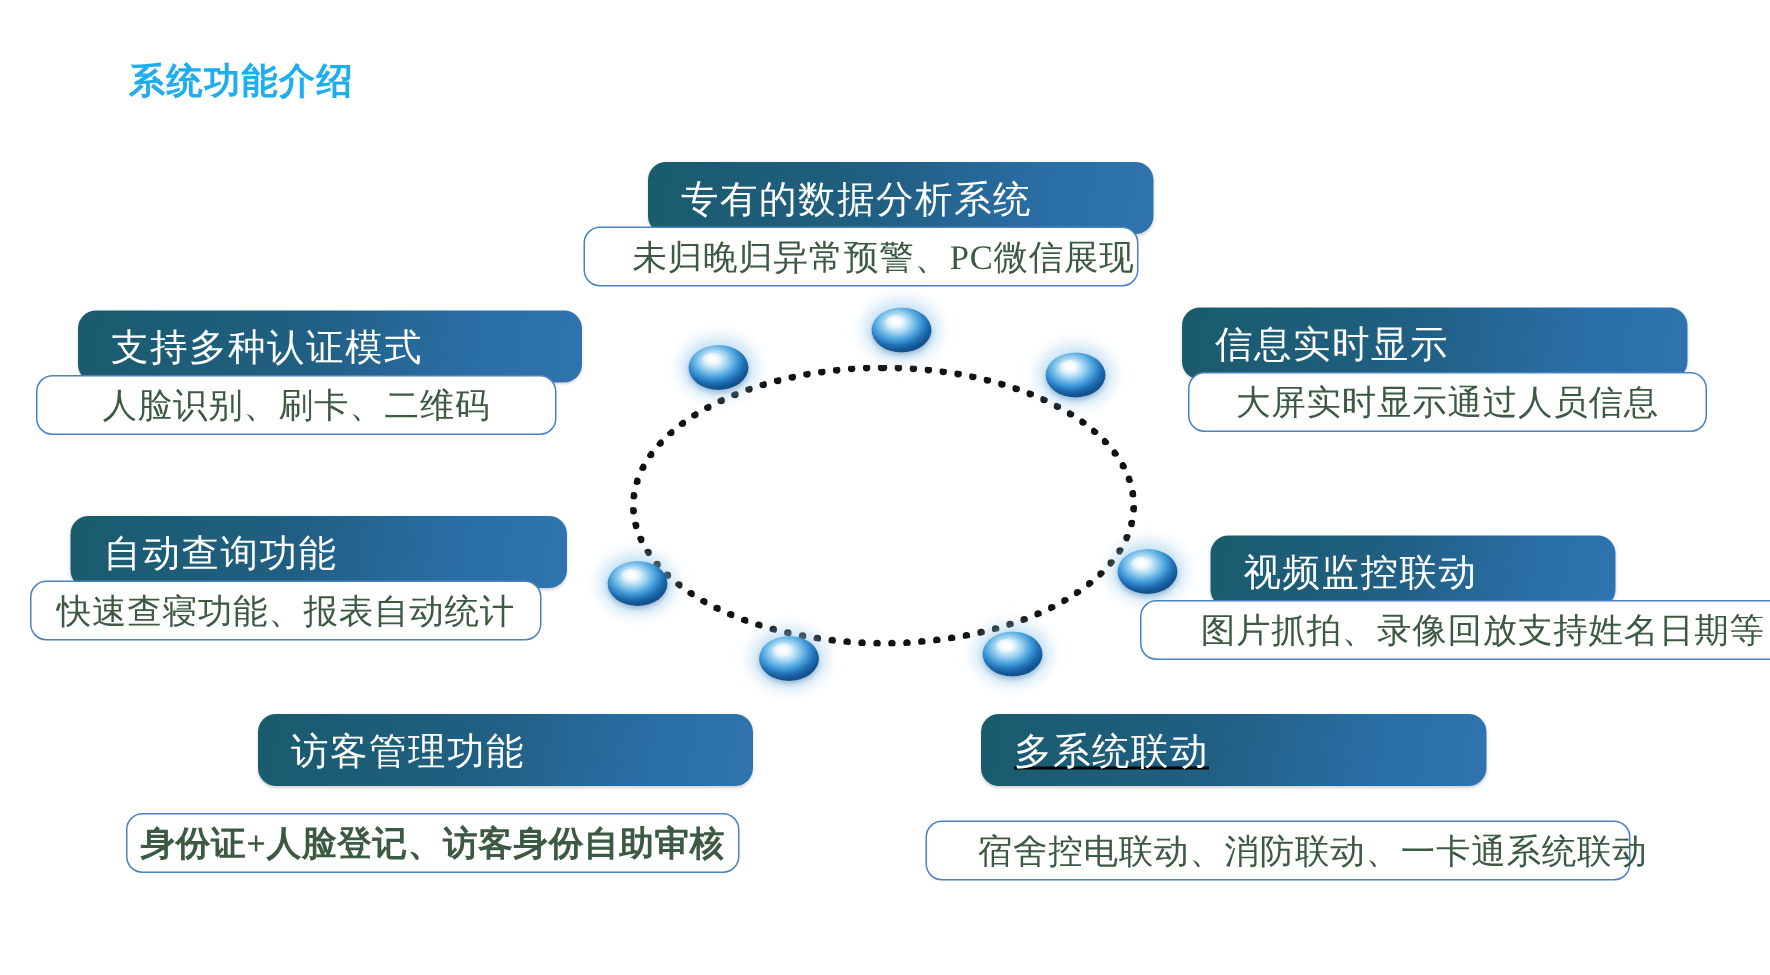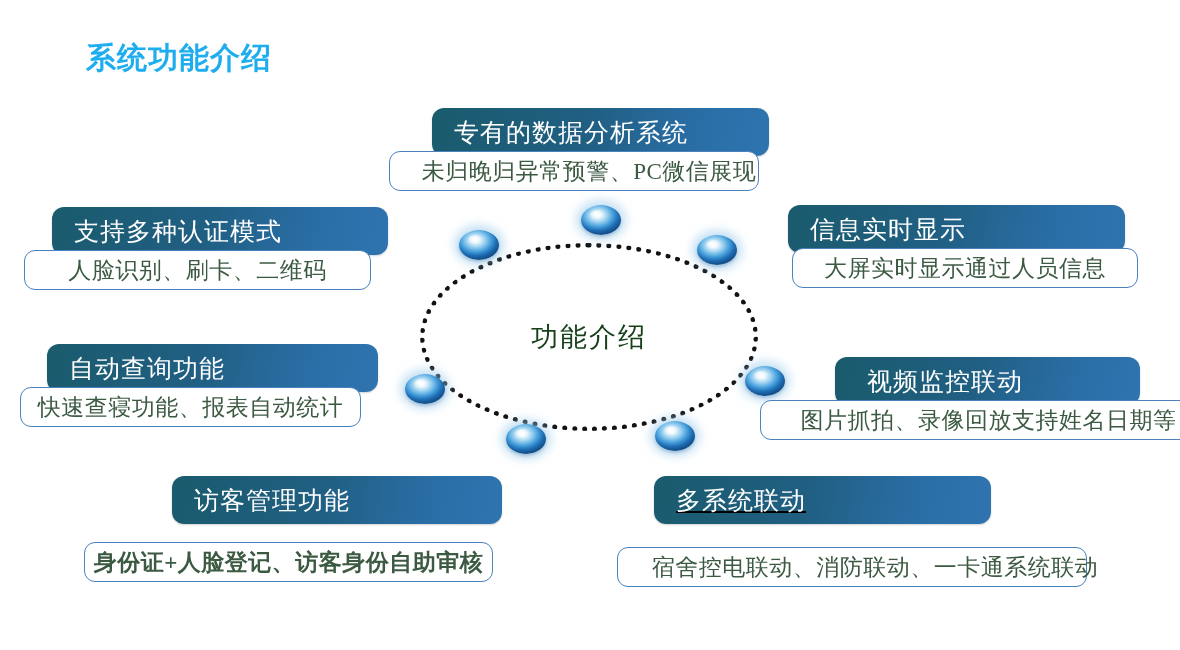--- a/index.html
+++ b/index.html
@@ -20,21 +20,21 @@
     height: 650px;
     background: #ffffff;
   }
 
   
   #page-title {
     position: absolute;
     left: 86px;
     top: 38px;
     font-family: "Liberation Sans", "DejaVu Sans", sans-serif;
-    font-size: 30px;
+    font-size: 24px;
     font-weight: bold;
     letter-spacing: 1px;
     color: #1eadee;
     white-space: nowrap;
   }
 
   
   #center-ellipse {
     position: absolute;
     left: 420px;
@@ -133,21 +133,20 @@
   }
 </style>
 </head>
 <body>
 
 <div id="slide">
 
   <div id="page-title">系统功能介绍</div>
 
   <div id="center-ellipse"></div>
-  <div id="center-label">功能介绍</div>
 
   <div id="spheres-layer">
       <div class="sphere" style="left: 581px; top: 205px;"></div>
       <div class="sphere" style="left: 459px; top: 230px;"></div>
       <div class="sphere" style="left: 697px; top: 235px;"></div>
       <div class="sphere" style="left: 405px; top: 374px;"></div>
       <div class="sphere" style="left: 745px; top: 366px;"></div>
       <div class="sphere" style="left: 506px; top: 424px;"></div>
       <div class="sphere" style="left: 655px; top: 421px;"></div>
     </div>
@@ -179,21 +178,21 @@
       </div>
       <div class="callout">
         <div class="callout-header" style="left: 47px; top: 344px; width: 331px;">
           <span class="callout-header-text">自动查询功能</span>
         </div>
         <div class="callout-body" style="left: 20px; top: 387px; width: 341px;">
           <span class="callout-body-text">快速查寝功能、报表自动统计</span>
         </div>
       </div>
       <div class="callout">
-        <div class="callout-header" style="left: 835px; top: 357px; width: 305px; padding-left: 10px;">
+        <div class="callout-header" style="left: 807px; top: 357px; width: 270px;">
           <span class="callout-header-text">视频监控联动</span>
         </div>
         <div class="callout-body" style="left: 760px; top: 400px; width: 457px;">
           <span class="callout-body-text">图片抓拍、录像回放支持姓名日期等</span>
         </div>
       </div>
       <div class="callout">
         <div class="callout-header" style="left: 172px; top: 476px; width: 330px;">
           <span class="callout-header-text">访客管理功能</span>
         </div>

